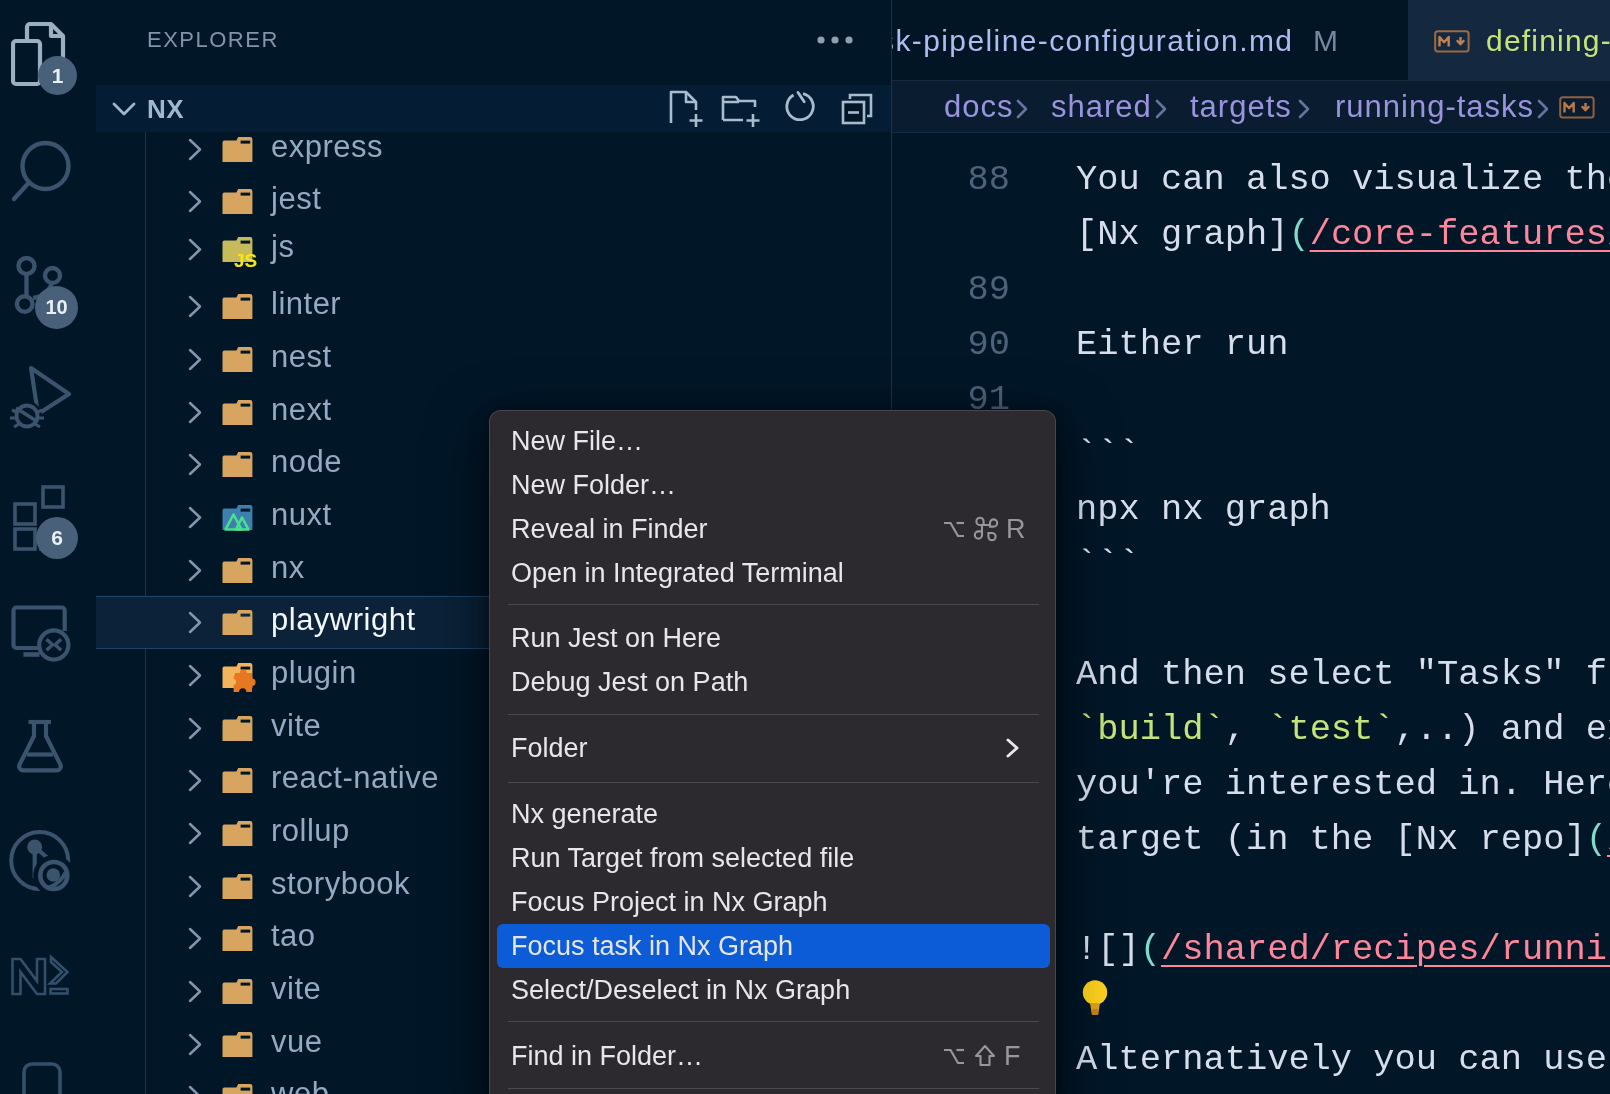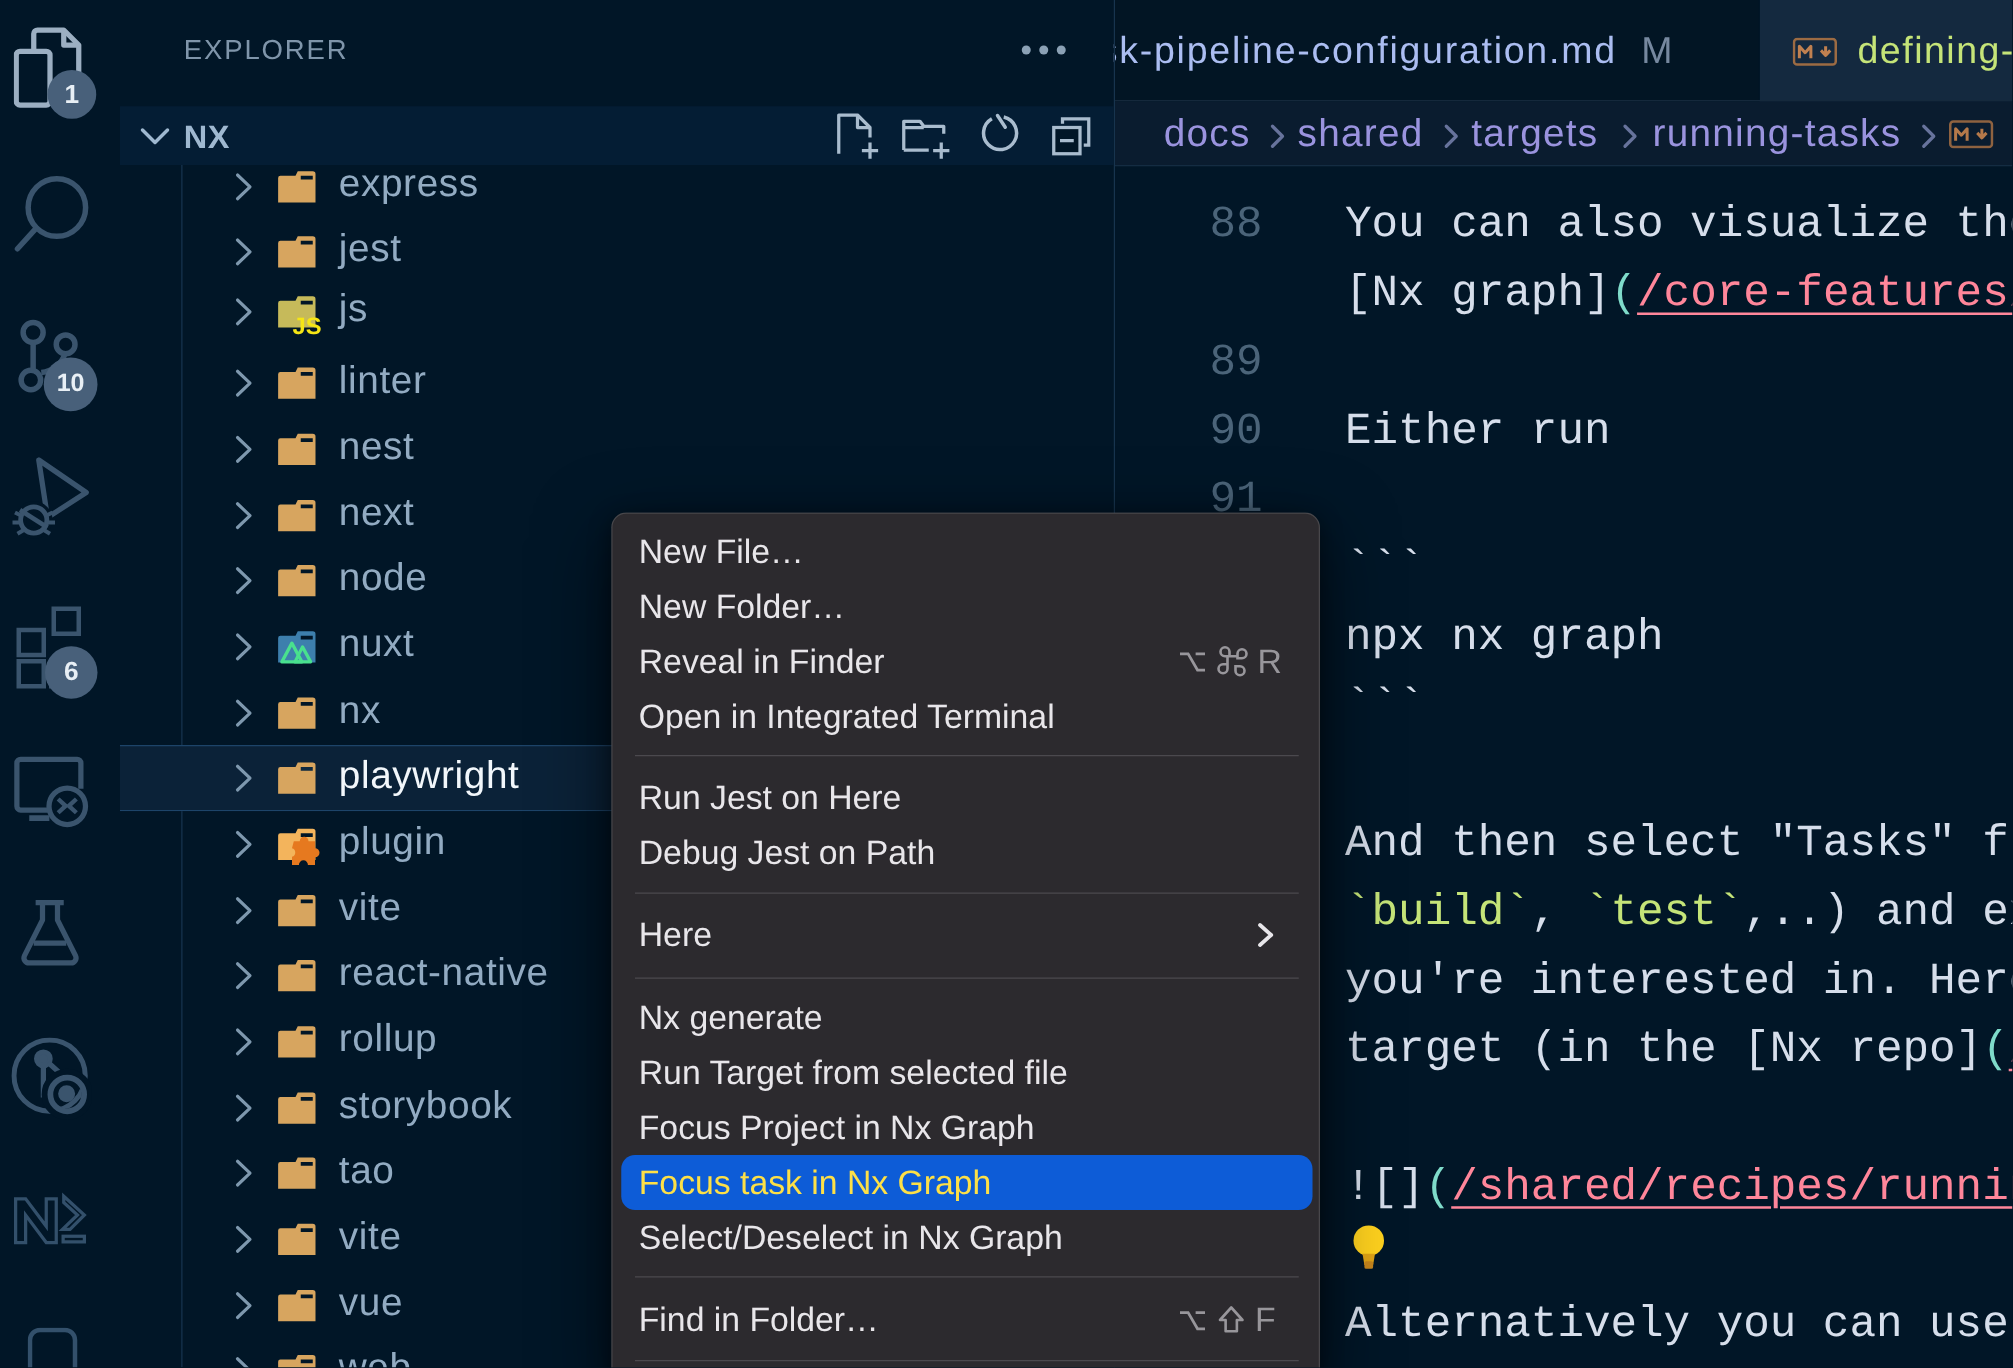--- a/index.html
+++ b/index.html
@@ -28,36 +28,36 @@
   
   #editor { position:absolute; left:891px; top:0; width:719px; height:1094px; background:#011627; overflow:hidden; }
   #tabbar { position:absolute; left:0; top:0; width:719px; height:81px; }
   #tab1 { position:absolute; left:0; top:0; width:516px; height:81px; background:#021524; }
   #tab1 .name { position:absolute; left:-12px; top:24px; font-size:30px; letter-spacing:1.4px; color:#abbdf1; white-space:pre; }
   #tab1 .gitm { position:absolute; left:422px; top:24px; font-size:30px; color:#76889f; }
   #tab2 { position:absolute; left:517px; top:0; width:202px; height:81px; background:#14293f; }
   #tab2 .name { position:absolute; left:78px; top:24px; font-size:30px; letter-spacing:1.2px; color:#c5e478; white-space:pre; }
   #tabline { position:absolute; left:0; top:80px; width:719px; height:1px; background:#15293c; }
   #crumbs { position:absolute; left:0; top:81px; width:719px; height:52px; background:#0a1c2f; border-bottom:1px solid #142c42; }
-  .crumb { position:absolute; top:8px; font-size:31px; letter-spacing:1px; color:#9a93de; white-space:pre; }
+  .crumb { position:absolute; top:8px; font-size:31px; letter-spacing:1px; color:#9a93de; white-space:pre;margin-left:13px; }
   #code { position:absolute; left:0; top:136px; width:719px; height:961px;
           font-family:"Liberation Mono", monospace; font-size:35.4px; line-height:55px; white-space:pre; }
   .ln { position:absolute; width:119px; text-align:right; color:#4b6479; }
   .cl { position:absolute; left:185px; color:#d6deeb; }
   .grn { color:#c5e478; }
   .lnk { color:#ff869a; text-decoration:underline; text-decoration-thickness:2px; text-underline-offset:6px; }
   .tel { color:#7fdbca; }
 
   
   #menu { position:absolute; left:489px; top:410px; width:567px; height:700px; background:#2c2a2e;
           border:1px solid rgba(125,125,130,0.35); border-radius:12px;
           box-shadow:0 18px 60px rgba(0,0,0,0.55), 0 4px 18px rgba(0,0,0,0.45); }
   .mi { position:absolute; left:7px; width:553px; height:44px; line-height:44px; padding-left:14px;
         font-size:27px; color:#e8e6ea; border-radius:6px; white-space:pre; }
-  .mi.hl { background:#0d5cd7; color:#fde047;border-radius:11px; }
+  .mi.hl { background:#0d5cd7; color:#e5e5e5; }
   .msep { position:absolute; left:18px; width:531px; height:1px; background:#4b494e; }
   .mshort { position:absolute; display:flex; align-items:center; }
 </style>
 </head>
 <body>
 <div id="actbar">
     <div style="position:absolute;left:11px;top:21px"><svg width="56" height="66" viewBox="0 0 56 66">
 <g fill="none" stroke="#9cafc2" stroke-width="4.2" stroke-linejoin="round">
 <path d="M16,46 V6 a3,3 0 0 1 3,-3 H40 L52,15 V43 a3,3 0 0 1 -3,3 Z"></path>
 <path d="M40,3 V15 H52"></path>
@@ -432,21 +432,21 @@
           <path d="M9,9 H7 a3.6,3.6 0 1 1 3.6,-3.6 V9 z m0,0 h8 m-8,0 v8 m8,-8 V7 a3.6,3.6 0 1 1 3.6,3.6 H17 z m0,8 h2 a3.6,3.6 0 1 1 -3.6,3.6 V17 z m-8,0 V19 a3.6,3.6 0 1 1 -3.6,-3.6 H9 z"></path>
         </g>
       </svg>
       <span style="font-size:27px;color:#98969b">R</span>
     </div>
     <div class="mi" style="top:140px">Open in Integrated Terminal</div>
     <div class="msep" style="top:193px"></div>
     <div class="mi" style="top:205px">Run Jest on Here</div>
     <div class="mi" style="top:249px">Debug Jest on Path</div>
     <div class="msep" style="top:303px"></div>
-    <div class="mi" style="top:315px">Here</div>
+    <div class="mi" style="top:315px">Folder</div>
     <div class="mshort" style="top:315px; left:512px; height:44px;">
       <svg width="20" height="30" viewBox="0 0 20 30">
         <path d="M6,7 L15,15 L6,23" fill="none" stroke="#e8e6ea" stroke-width="3" stroke-linecap="round" stroke-linejoin="round"></path>
       </svg>
     </div>
     <div class="msep" style="top:371px"></div>
     <div class="mi" style="top:381px">Nx generate</div>
     <div class="mi" style="top:425px">Run Target from selected file</div>
     <div class="mi" style="top:469px">Focus Project in Nx Graph</div>
     <div class="mi hl" style="top:513px">Focus task in Nx Graph</div>

